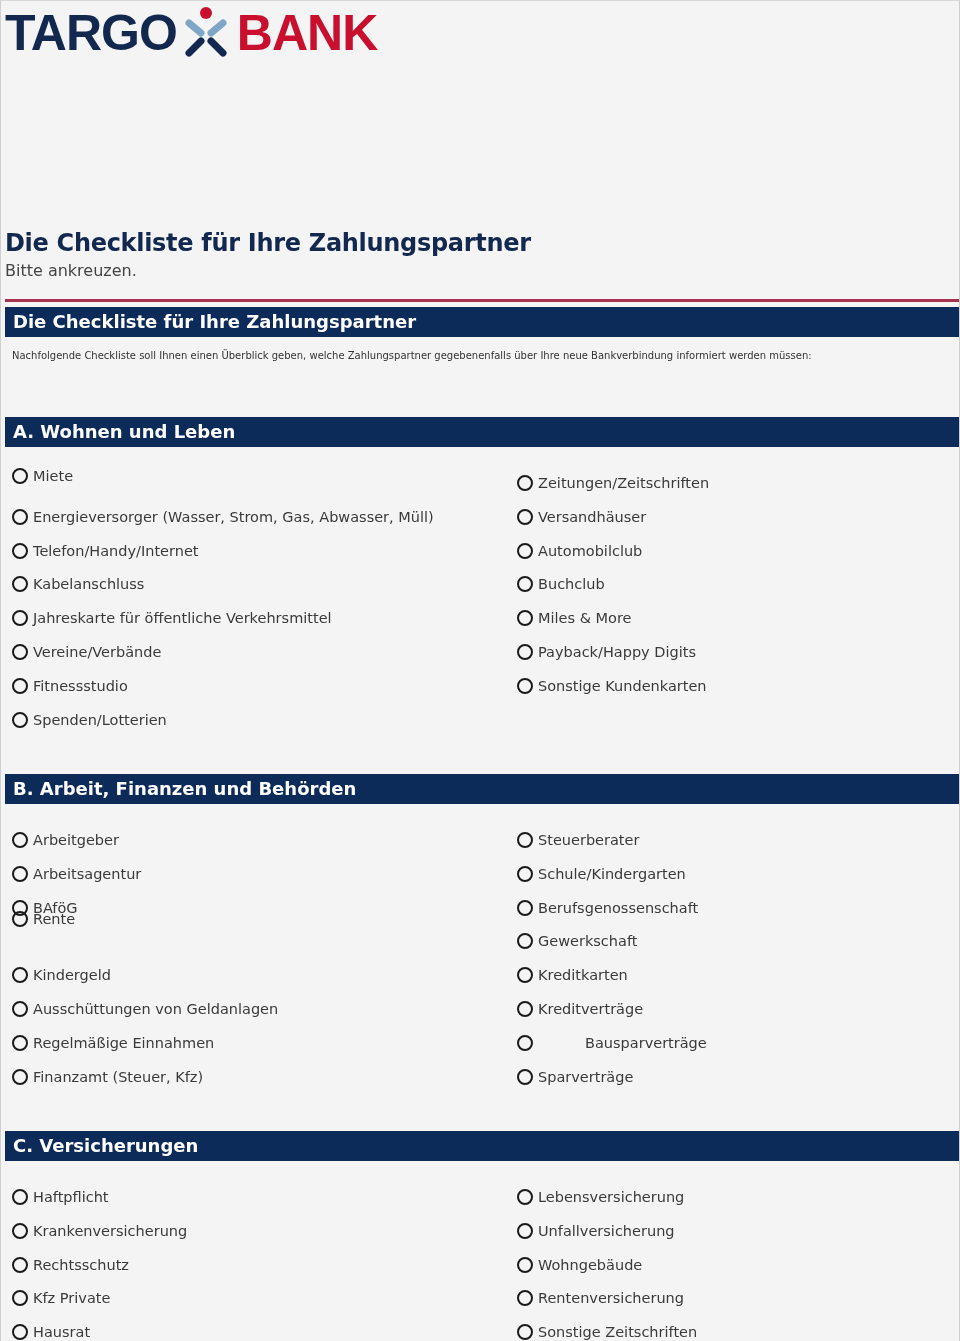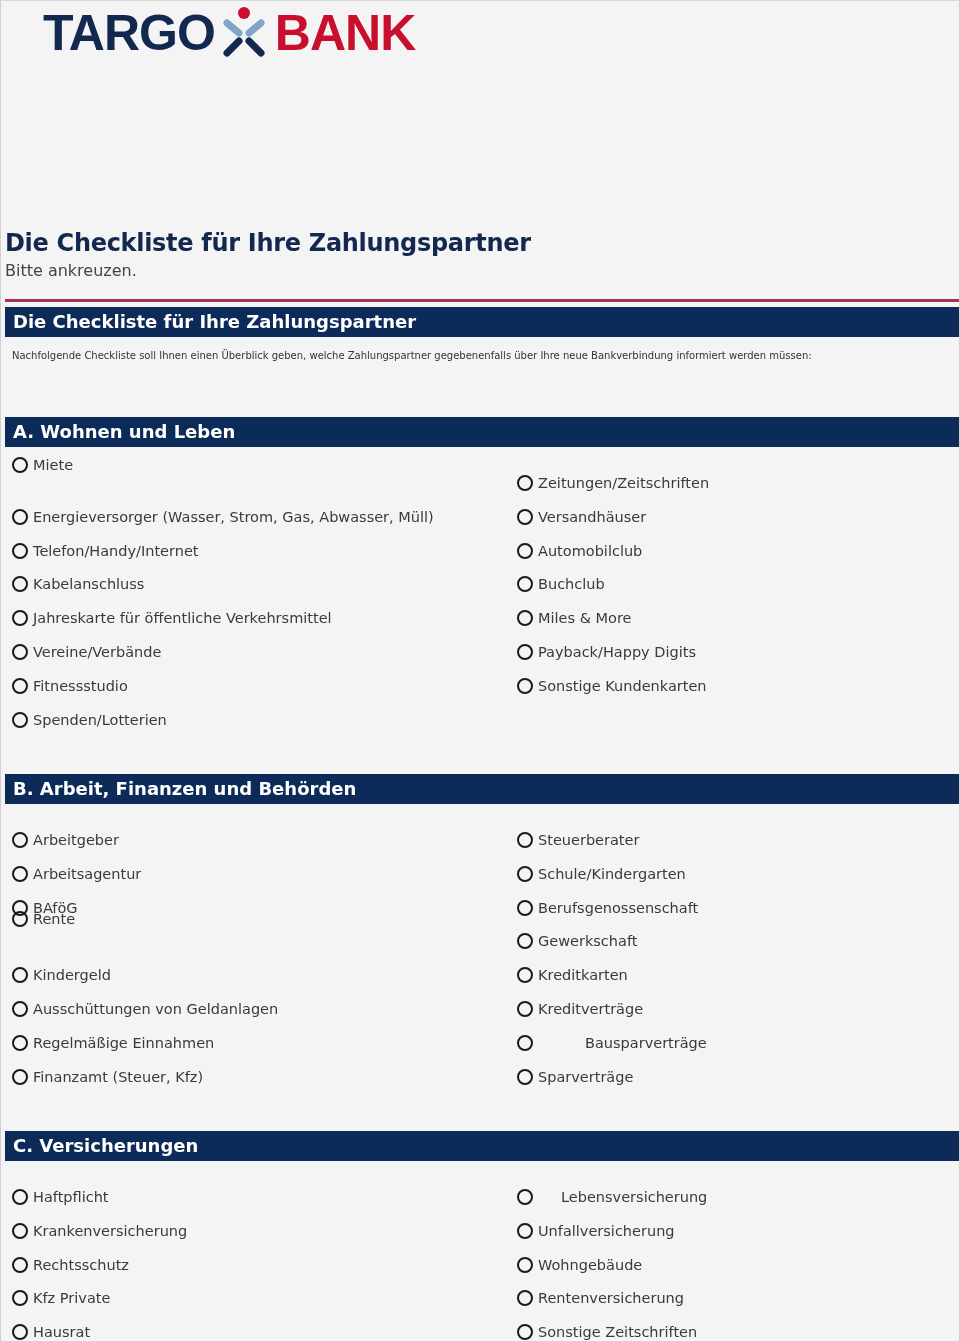--- a/index.html
+++ b/index.html
@@ -9,21 +9,21 @@
     font-family: "DejaVu Sans", sans-serif;
     color: #333;
     position: relative;
     box-sizing: border-box;
     border-left: 1px solid #cfcfcf;
     border-right: 1px solid #cfcfcf;
     border-top: 1px solid #d8d8d8;
   }
   .logo { position: absolute; left: 4px; top: 2px; height: 60px; display: flex; align-items: center; }
   .logo .w1, .logo .w2 { font-family: "Liberation Sans", sans-serif; font-weight: bold; font-size: 50px; letter-spacing: -1px; line-height: 60px; }
-  .logo .w1 { color: #13284f; margin-left: 38px; }
+  .logo .w1 { color: #13284f; }
   .logo .w2 { color: #c8102e; }
   .logo svg { margin: 0 8px 0 6px; }
 
   .page-title { position: absolute; left: 4px; top: 228px; font-size: 24px; font-weight: bold; color: #13284f; margin: 0; letter-spacing: -0.3px; }
   .page-subtitle { position: absolute; left: 4px; top: 260px; font-size: 16px; color: #444; }
 
   .rule { position: absolute; left: 4px; right: 0; top: 298px; height: 3px; background: #a8334f; }
 
   .band {
     position: absolute; left: 4px; right: 0; height: 30px;
@@ -53,21 +53,21 @@
 <h1 class="page-title">Die Checkliste für Ihre Zahlungspartner</h1>
 <div class="page-subtitle">Bitte ankreuzen.</div>
 
 <div class="rule"></div>
 
 <div class="band" style="top:306px">Die Checkliste für Ihre Zahlungspartner</div>
 <div class="intro">Nachfolgende Checkliste soll Ihnen einen Überblick geben, welche Zahlungspartner gegebenenfalls über Ihre neue Bankverbindung informiert werden müssen:</div>
 
 <div id="sections">
     <div class="band" style="top: 416px;">A. Wohnen und Leben</div>
-    <label class="item" style="left: 11px; top: 453px;">
+    <label class="item" style="left: 11px; top: 464px;">
       <span class="radio"></span>
       <span>Miete</span>
     </label>
     <label class="item" style="left: 11px; top: 505px;">
       <span class="radio"></span>
       <span>Energieversorger (Wasser, Strom, Gas, Abwasser, Müll)</span>
     </label>
     <label class="item" style="left: 11px; top: 539px;">
       <span class="radio"></span>
       <span>Telefon/Handy/Internet</span>
@@ -199,21 +199,21 @@
       <span>Rechtsschutz</span>
     </label>
     <label class="item" style="left: 11px; top: 1286px;">
       <span class="radio"></span>
       <span>Kfz Private</span>
     </label>
     <label class="item" style="left: 11px; top: 1320px;">
       <span class="radio"></span>
       <span>Hausrat</span>
     </label>
-    <label class="item" style="left: 516px; top: 1185px; gap: 23px;">
+    <label class="item" style="left: 516px; top: 1185px;">
       <span class="radio"></span>
       <span>Lebensversicherung</span>
     </label>
     <label class="item" style="left: 516px; top: 1219px;">
       <span class="radio"></span>
       <span>Unfallversicherung</span>
     </label>
     <label class="item" style="left: 516px; top: 1253px;">
       <span class="radio"></span>
       <span>Wohngebäude</span>

